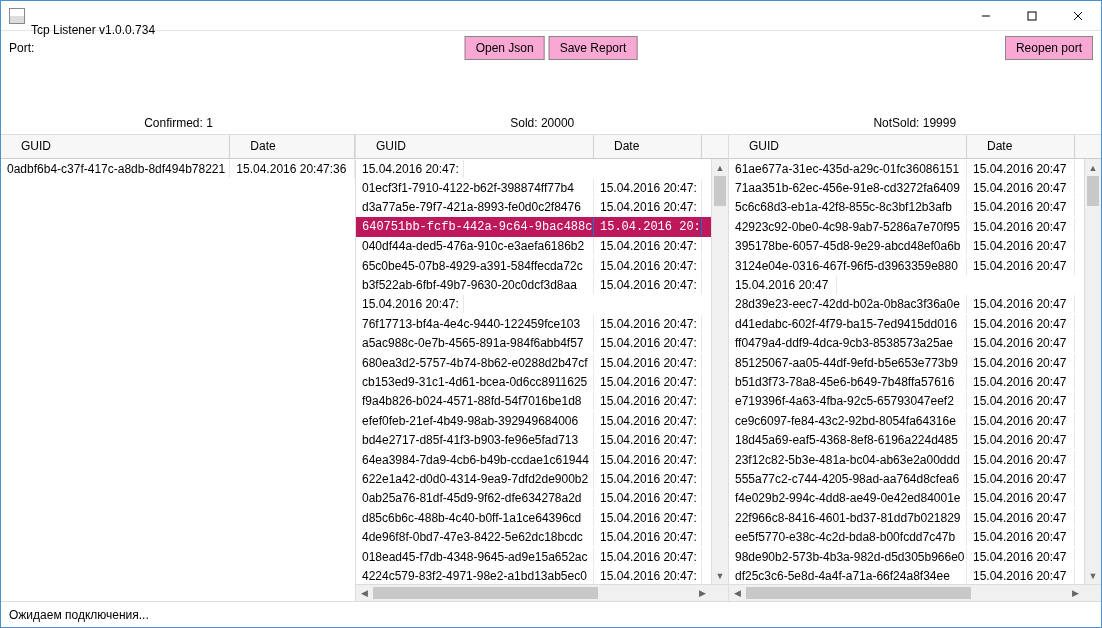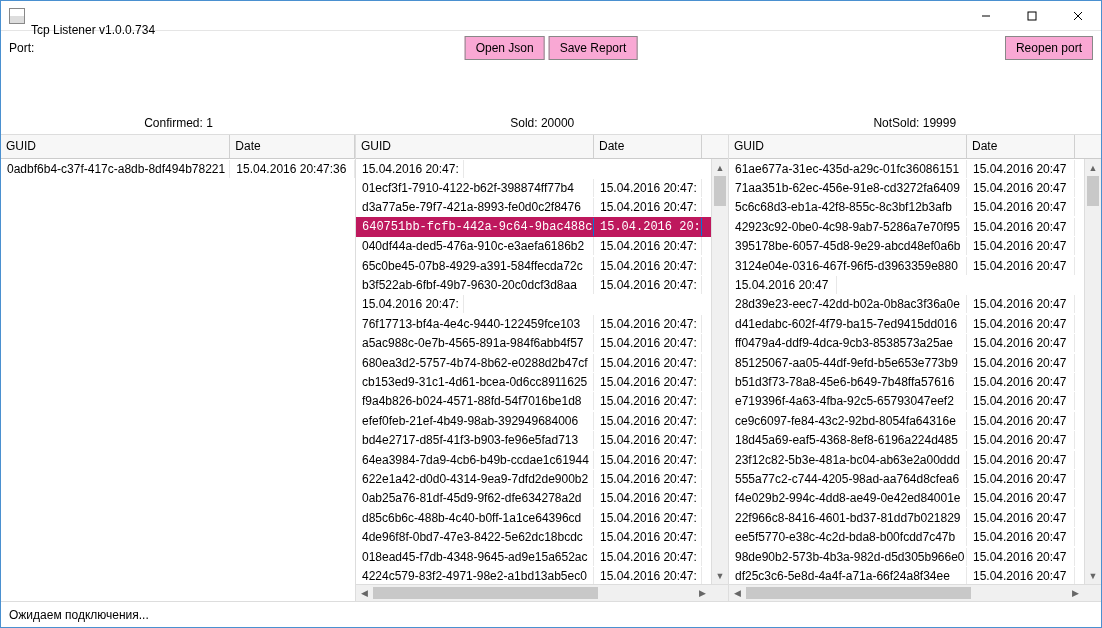--- a/index.html
+++ b/index.html
@@ -98,21 +98,21 @@
   .grid.c1 { flex: 0 0 355px; }
   .grid.c2 { flex: 1; }
   .grid.c3 { flex: 1; }
   .ghead {
     display: flex;
     height: 24px;
     background: #f7f7f7;
     border-bottom: 1px solid #ccc;
   }
   .ghead .th {
-    padding: 4px 5px;
+    padding: 4px 20px;
     border-right: 1px solid #d0d0d0;
     text-align: left;
     font-weight: normal;
     white-space: nowrap;
     overflow: hidden;
   }
   .gbody {
     flex: 1;
     overflow: hidden;
     position: relative;

